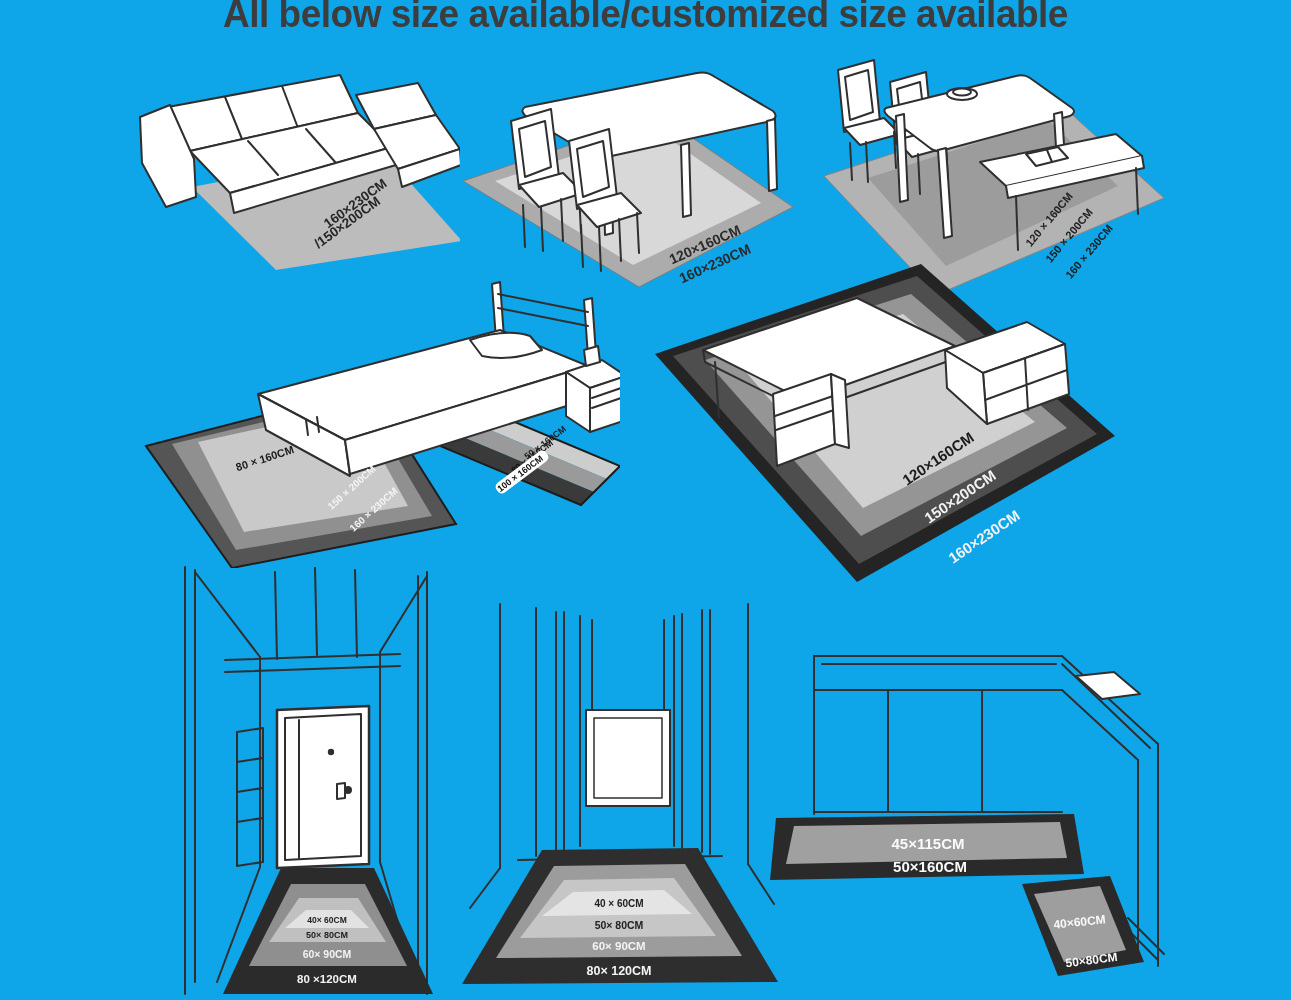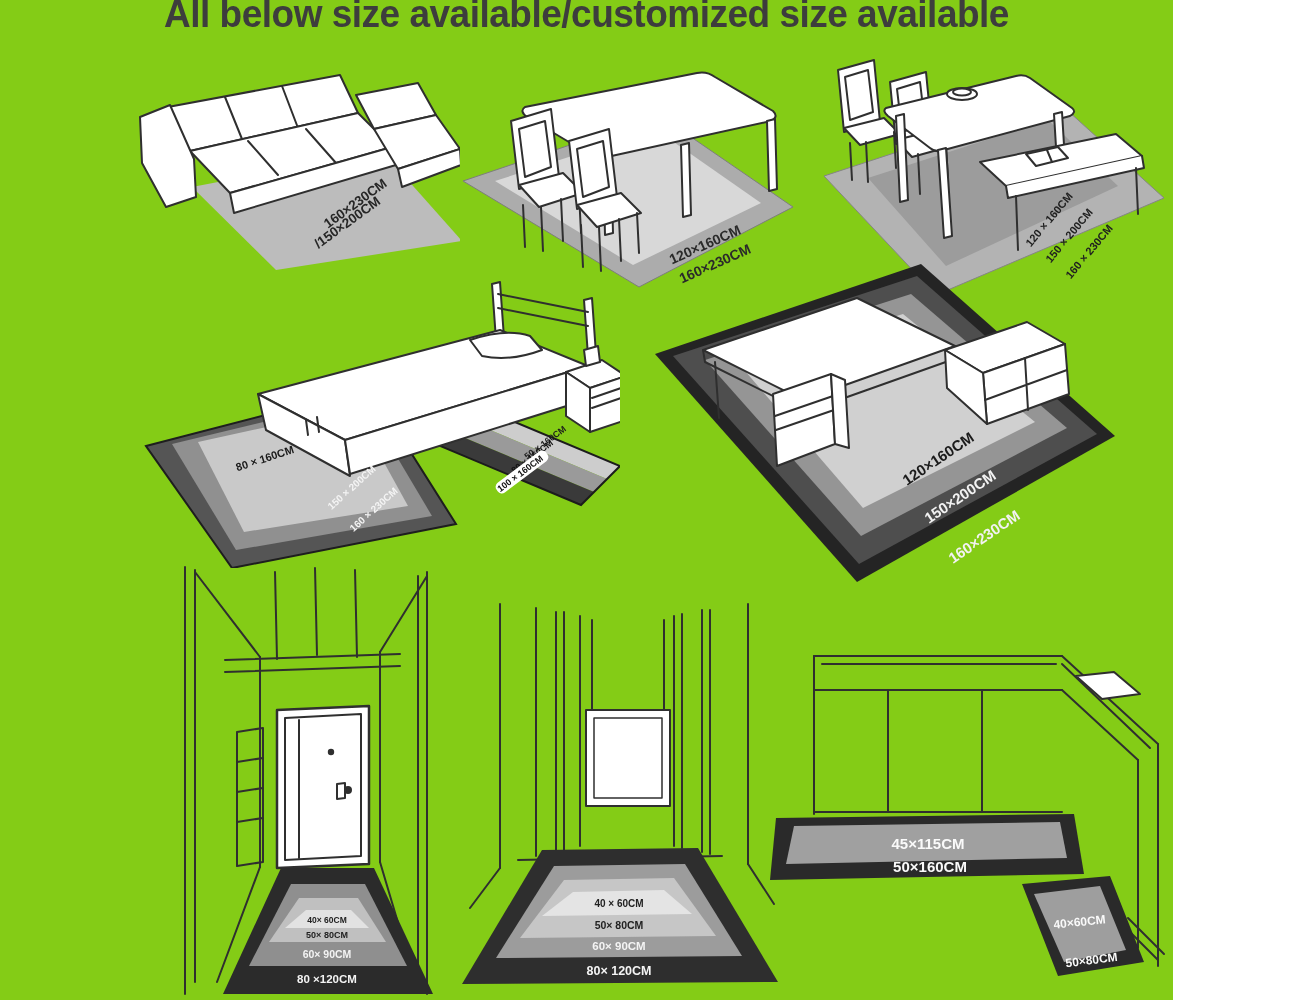--- a/index.html
+++ b/index.html
@@ -1,16 +1,16 @@
 <!DOCTYPE html>
 <html><head>
 <meta charset="utf-8">
 <style>
   html,body{margin:0;padding:0;background:#fff;}
-  .stage{position:relative;width:1173px;height:1000px;background:#84cc16;overflow:hidden;
+  .stage{position:relative;width:1291px;height:1000px;background:#0ea5e9;overflow:hidden;
          font-family:"Liberation Sans",sans-serif;}
   .title{position:absolute;left:0;right:0;top:-6px;text-align:center;
          font-size:37px;font-weight:700;letter-spacing:-0.5px;color:#3d3d3d;
          transform:scaleY(1.04);}
   .panel{position:absolute;}
   svg text{font-family:"Liberation Sans",sans-serif;font-weight:700;}
   .furn{fill:#ffffff;stroke:#2f2f2f;stroke-width:2;stroke-linejoin:round;stroke-linecap:round;}
   .wire{fill:none;stroke:#2f2f2f;stroke-width:2;stroke-linejoin:round;stroke-linecap:round;}
 </style>
 </head>

